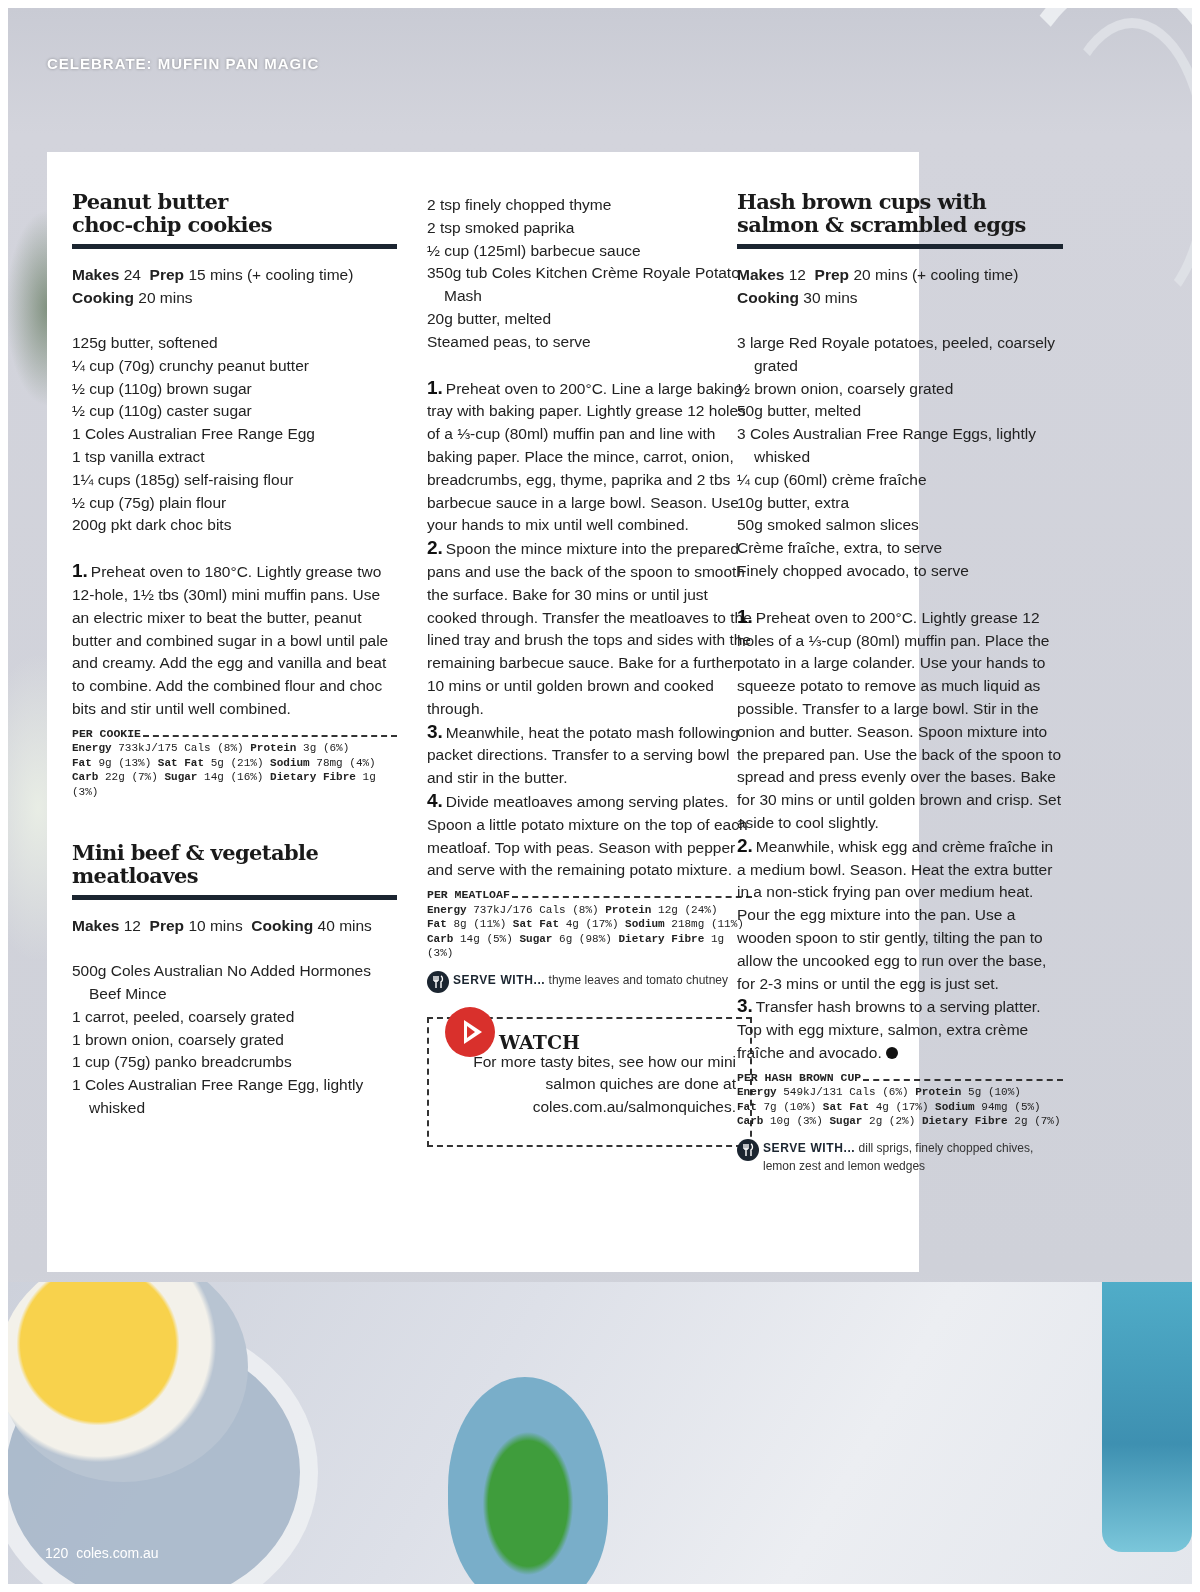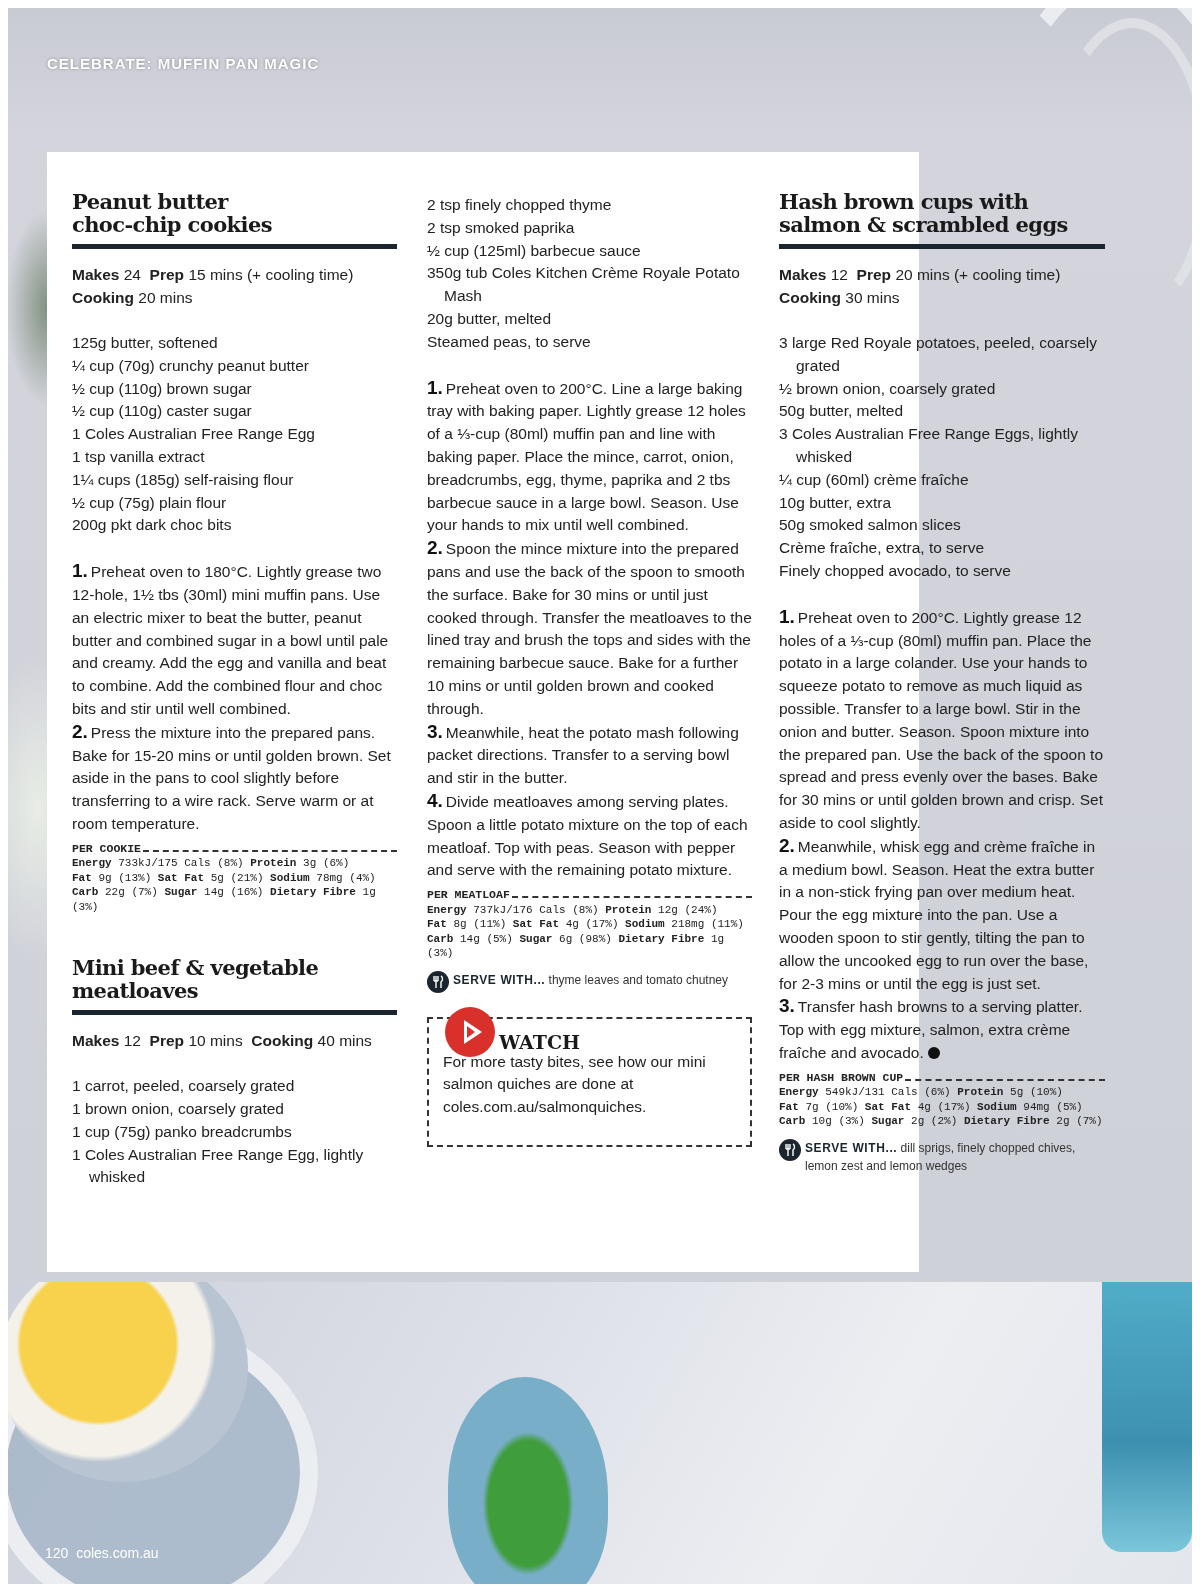--- a/index.html
+++ b/index.html
@@ -47,21 +47,21 @@
     position: absolute; left: 45px; top: 1545px;
     font-family: "Liberation Sans", sans-serif; font-size: 14px; color: #ffffff;
   }
 
   .card {
     position: absolute; left: 47px; top: 152px; width: 872px; height: 1120px; background: #ffffff;
   }
   .col { position: absolute; top: 0; }
   .col-1 { left: 25px; width: 325px; }
   .col-2 { left: 380px; width: 325px; }
-  .col-3 { left: 732px; width: 326px; }
+  .col-3 { left: 690px; width: 326px; }
 
   .recipe-title {
     font-family: "DejaVu Serif", serif; font-weight: 700; font-size: 21px;
     line-height: 23px; color: #1a1a1a; letter-spacing: -0.6px;
   }
   .title-rule { height: 5px; background: #1b2530; margin-top: 8px; margin-bottom: 14px; }
   .meta { font-family: "Liberation Sans", sans-serif; font-size: 15.5px; line-height: 23px; color: #222; }
   .meta b { font-weight: 700; }
   .ingredients { list-style: none; margin-top: 23px; }
   .ingredients li { font-family: "Liberation Sans", sans-serif; font-size: 15.5px; line-height: 22.8px;
@@ -74,21 +74,21 @@
   .nutrition-head { display: flex; align-items: center; font-weight: 700; font-size: 11.5px; }
   .dash-line { flex: 1; border-bottom: 2px dashed #333; margin-left: 2px; height: 6px; }
   .nutrition b { font-weight: 700; }
 
   .serve-with { display: flex; align-items: flex-start; margin-top: 10px; font-family: "Liberation Sans", sans-serif; font-size: 12px; line-height: 18px; color: #333; }
   .cutlery-icon { width: 22px; height: 22px; border-radius: 50%; background: #1b2530; flex: 0 0 22px;
     display: flex; align-items: center; justify-content: center; margin-right: 4px; }
   .serve-label { font-weight: 700; letter-spacing: 0.6px; color: #1b2530; }
 
   .watch-box { position: relative; margin-top: 24px; margin-left: 0; width: 325px; height: 130px;
-    border: 2.5px dashed #333; padding: 32px 14px 10px 14px; }
+    border: 2.5px dashed #333; padding: 32px 14px 10px 14px; text-align: right; }
   .play-icon { position: absolute; left: 16px; top: -12px; width: 50px; height: 50px; border-radius: 50%;
     background: #d9302c; display: flex; align-items: center; justify-content: center; }
   .play-tri { width: 0; height: 0; border-left: 18px solid #fff; border-top: 12px solid transparent; border-bottom: 12px solid transparent; margin-left: 5px; position: relative; }
   .play-tri::after { content: ""; position: absolute; left: -15px; top: -6px; border-left: 8px solid #d9302c; border-top: 6px solid transparent; border-bottom: 6px solid transparent; }
   .watch-title { position: absolute; left: 70px; top: 12px; font-family: "DejaVu Serif", serif; font-weight: 700; font-size: 19px; color: #1a1a1a; }
   .watch-text { font-family: "Liberation Sans", sans-serif; font-size: 15.5px; line-height: 22.8px; color: #222; }
 
   .end-dot { display: inline-block; width: 12px; height: 12px; border-radius: 50%; background: #111; margin-left: 4px; vertical-align: -1px; }
 </style>
 </head>
@@ -130,21 +130,20 @@
         <li>½ cup (110g) brown sugar</li>
         <li>½ cup (110g) caster sugar</li>
         <li>1 Coles Australian Free Range Egg</li>
         <li>1 tsp vanilla extract</li>
         <li>1¼ cups (185g) self-raising flour</li>
         <li>½ cup (75g) plain flour</li>
         <li>200g pkt dark choc bits</li>
       </ul>
       <div class="method">
         <p><span class="step-num">1.</span><span>Preheat oven to 180°C. Lightly grease two 12-hole, 1½ tbs (30ml) mini muffin pans. Use an electric mixer to beat the butter, peanut butter and combined sugar in a bowl until pale and creamy. Add the egg and vanilla and beat to combine. Add the combined flour and choc bits and stir until well combined.</span></p>
-        <p><span class="step-num">2.</span><span>Press the mixture into the prepared pans. Bake for 15-20 mins or until golden brown. Set aside in the pans to cool slightly before transferring to a wire rack. Serve warm or at room temperature.</span></p>
       </div>
       <div class="nutrition">
         <div class="nutrition-head">
             <span>PER COOKIE</span>
             <span class="dash-line"></span>
           </div>
         <div><b>Energy</b> <span>733kJ/175 Cals (8%)</span> <b>Protein</b> <span>3g (6%)</span></div>
         <div><b>Fat</b> <span>9g (13%)</span> <b>Sat Fat</b> <span>5g (21%)</span> <b>Sodium</b> <span>78mg (4%)</span></div>
         <div><b>Carb</b> <span>22g (7%)</span> <b>Sugar</b> <span>14g (16%)</span> <b>Dietary Fibre</b> <span>1g (3%)</span></div>
       </div>
@@ -158,20 +157,21 @@
       <div class="title-rule"></div>
       <div class="meta">
         <b>Makes</b>
         <span>12</span>&nbsp;
         <b>Prep</b>
         <span>10 mins</span>&nbsp;
         <b>Cooking</b>
         <span>40 mins</span>
       </div>
       <ul class="ingredients">
+        <li>500g Coles Australian No Added Hormones Beef Mince</li>
         <li>1 carrot, peeled, coarsely grated</li>
         <li>1 brown onion, coarsely grated</li>
         <li>1 cup (75g) panko breadcrumbs</li>
         <li>1 Coles Australian Free Range Egg, lightly whisked</li>
       </ul>
     </div>
   </div>
 
   <div class="col col-2" style="top:42px;">
     <ul class="ingredients" style="margin-top:0;">

